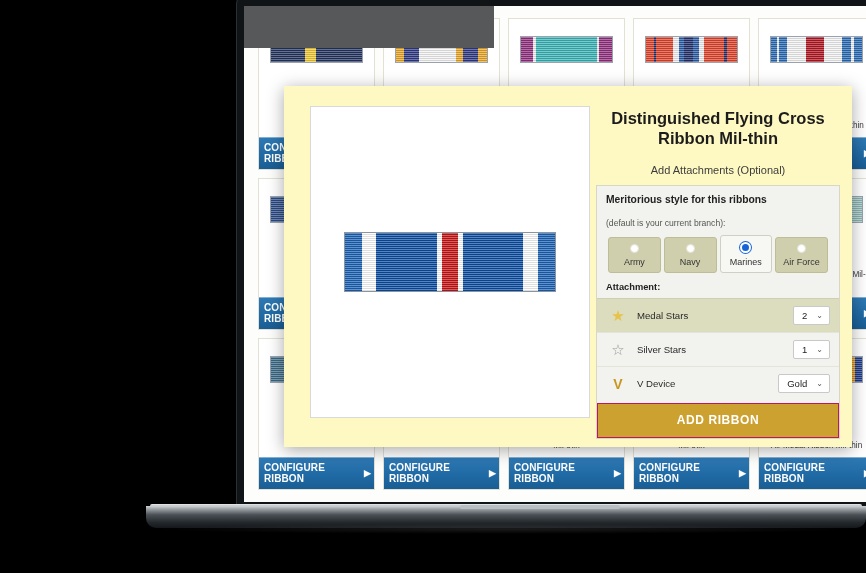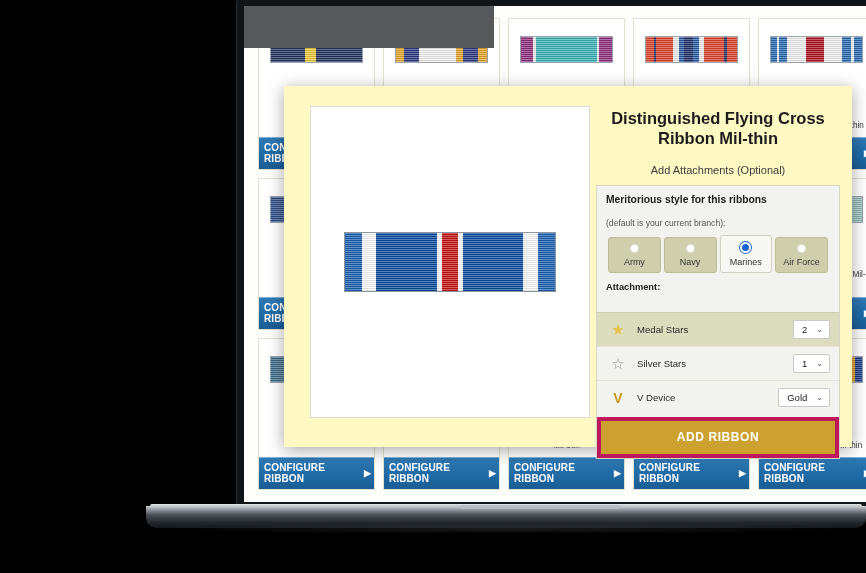--- a/index.html
+++ b/index.html
@@ -71,32 +71,32 @@
   #branches{display:flex;gap:3px;padding:0 11px;align-items:flex-end;}
   .branch{flex:1;background:#cfcfad;border:1px solid #bdbd98;border-radius:3px;
         padding:6px 1px 5px;text-align:center;box-sizing:border-box;}
   .branch.sel{background:#f7f7f4;border-color:#cfcfc4;}
   .branch .dot{width:7px;height:7px;border-radius:50%;background:#fff;
         margin:0 auto 4px;border:1px solid #e3e3d8;}
   .branch.sel .dot{background:#1565d8;border:2px solid #fff;
         box-shadow:0 0 0 1px #1565d8;}
   .branch .lbl{font-size:9px;color:#343434;white-space:nowrap;}
 
-  #attlabel{font-size:9.3px;font-weight:bold;color:#222;padding:9px 9px 20px;}
+  #attlabel{font-size:9.3px;font-weight:bold;color:#222;padding:9px 9px 6px;}
   .attrow{display:flex;align-items:center;padding:7px 9px;background:#f2f2ee;
         border-top:1px solid #e5e4d8;}
   .attrow.hl{background:#dcdcbe;border-top-color:#d0d0b0;}
   .att-ico{width:24px;font-size:15px;line-height:1;text-align:center;}
   .att-name{flex:1;font-size:9.6px;color:#2a2a2a;padding-left:7px;}
   .sel-box{background:#fff;border:1px solid #c9c9c9;border-radius:2px;
         font-size:9.5px;color:#222;padding:3px 6px 3px 8px;
         display:flex;align-items:center;gap:9px;min-width:18px;}
   .sel-box .cv{font-size:8px;color:#555;}
 
-  #addbtn{background:#cca130;border:4px solid #be185d;color:#fff;
+  #addbtn{background:#cca130;border:1px solid #be185d;color:#fff;
         font-size:12px;font-weight:bold;letter-spacing:.6px;
         text-align:center;padding:9px 0 10px;margin-top:3px;}
 </style>
 </head>
 <body>
 
 <div id="laptop">
   <div id="bezel"></div>
   <div id="screen">
 

